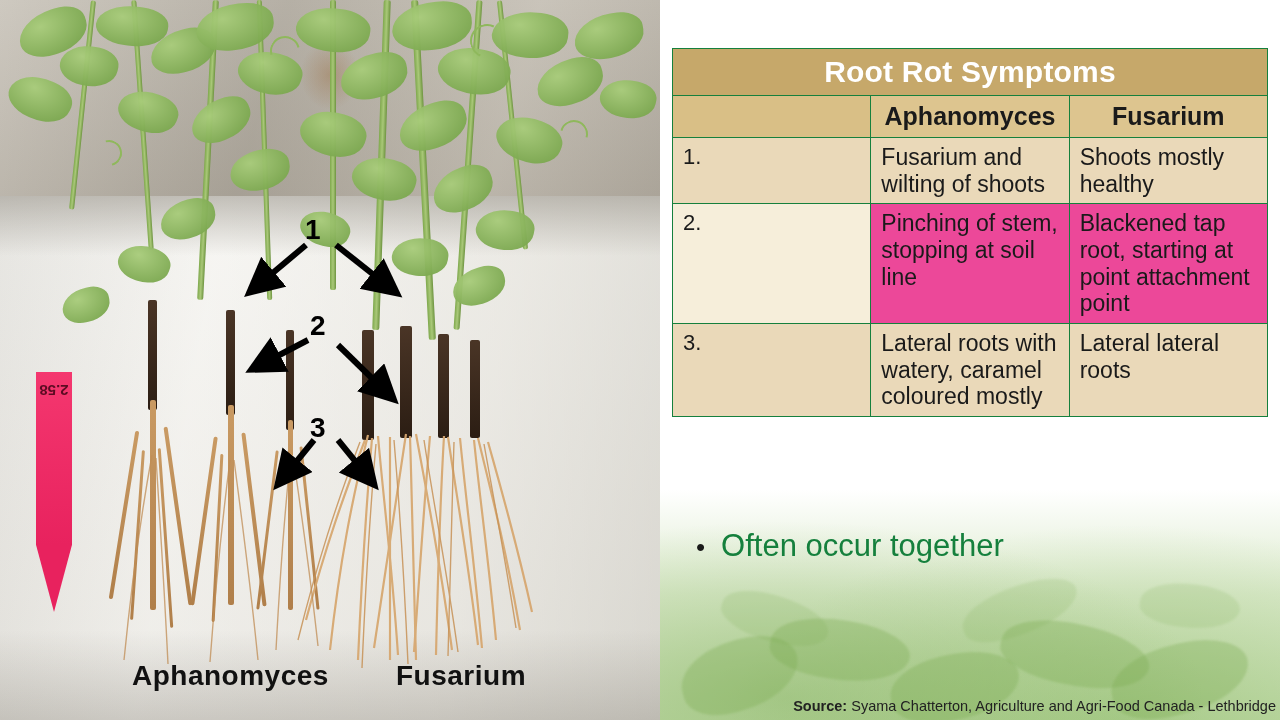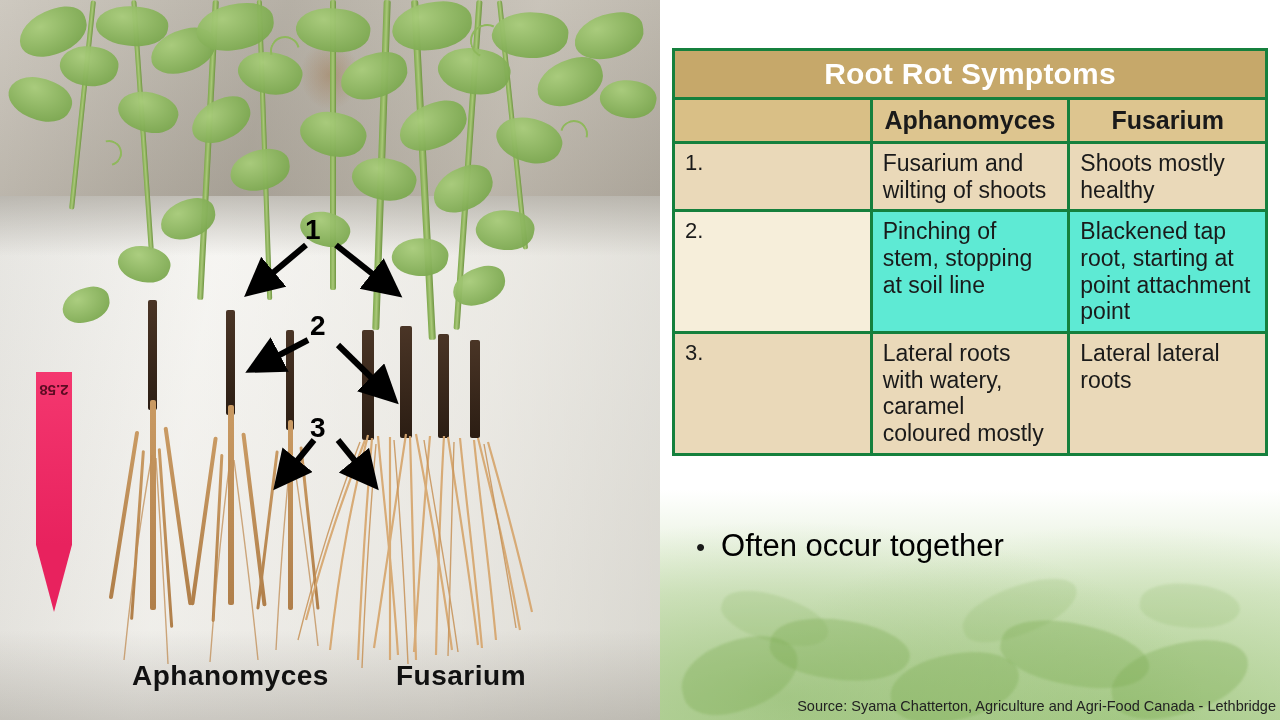--- a/index.html
+++ b/index.html
@@ -194,21 +194,21 @@
     left: 12px;
     top: 48px;
     width: 596px;
   }
   table.rr {
     border-collapse: collapse;
     width: 596px;
     table-layout: fixed;
   }
   table.rr td, table.rr th {
-    border: 3px solid #15803d;
+    border: 1px solid #15803d;
     vertical-align: top;
     padding: 6px 10px;
     font-family: "Liberation Sans", sans-serif;
   }
   .rr-title {
     background: #c6a86a;
     color: #ffffff;
     font-size: 30px;
     font-weight: bold;
     text-align: center;
@@ -235,58 +235,58 @@
     width: 46px;
     padding-left: 8px;
     padding-right: 2px;
   }
   .rr-cell {
     font-size: 23px;
     color: #1a1a1a;
     line-height: 1.16;
   }
   .row-a .rr-cell, .row-a .rr-num { background: #ead9b9; }
-  .row-b .rr-cell, .row-b .rr-num { background: #5eead4; }
+  .row-b .rr-cell, .row-b .rr-num { background: #ec4899; }
   .row-c .rr-cell, .row-c .rr-num { background: #ead9b9; }
   .row-b .rr-num { background: #f6eeda; }
 
   .bullet-line {
     position: absolute;
     left: 36px;
     top: 528px;
     width: 560px;
     display: flex;
     align-items: flex-start;
     gap: 16px;
   }
   .bullet-dot {
     font-size: 26px;
     line-height: 1;
     color: #1a1a1a;
     padding-top: 6px;
   }
   .bullet-text {
     font-size: 31px;
-    color: #000000;
+    color: #15803d;
     font-family: "Liberation Sans", sans-serif;
   }
 
   .source-line {
     position: absolute;
     left: 12px;
     bottom: 6px;
     right: 4px;
     font-size: 14.5px;
     color: #222;
     font-family: "Liberation Sans", sans-serif;
     white-space: nowrap;
     text-align: right;
   }
   .source-label {
-    font-weight: normal;
+    font-weight: bold;
   }
 </style>
 </head>
 <body>
 
 <div class="slide">
 
   <div class="photo-panel">
     <div class="photo-wall"></div>
     <div class="photo-cloth"></div>

